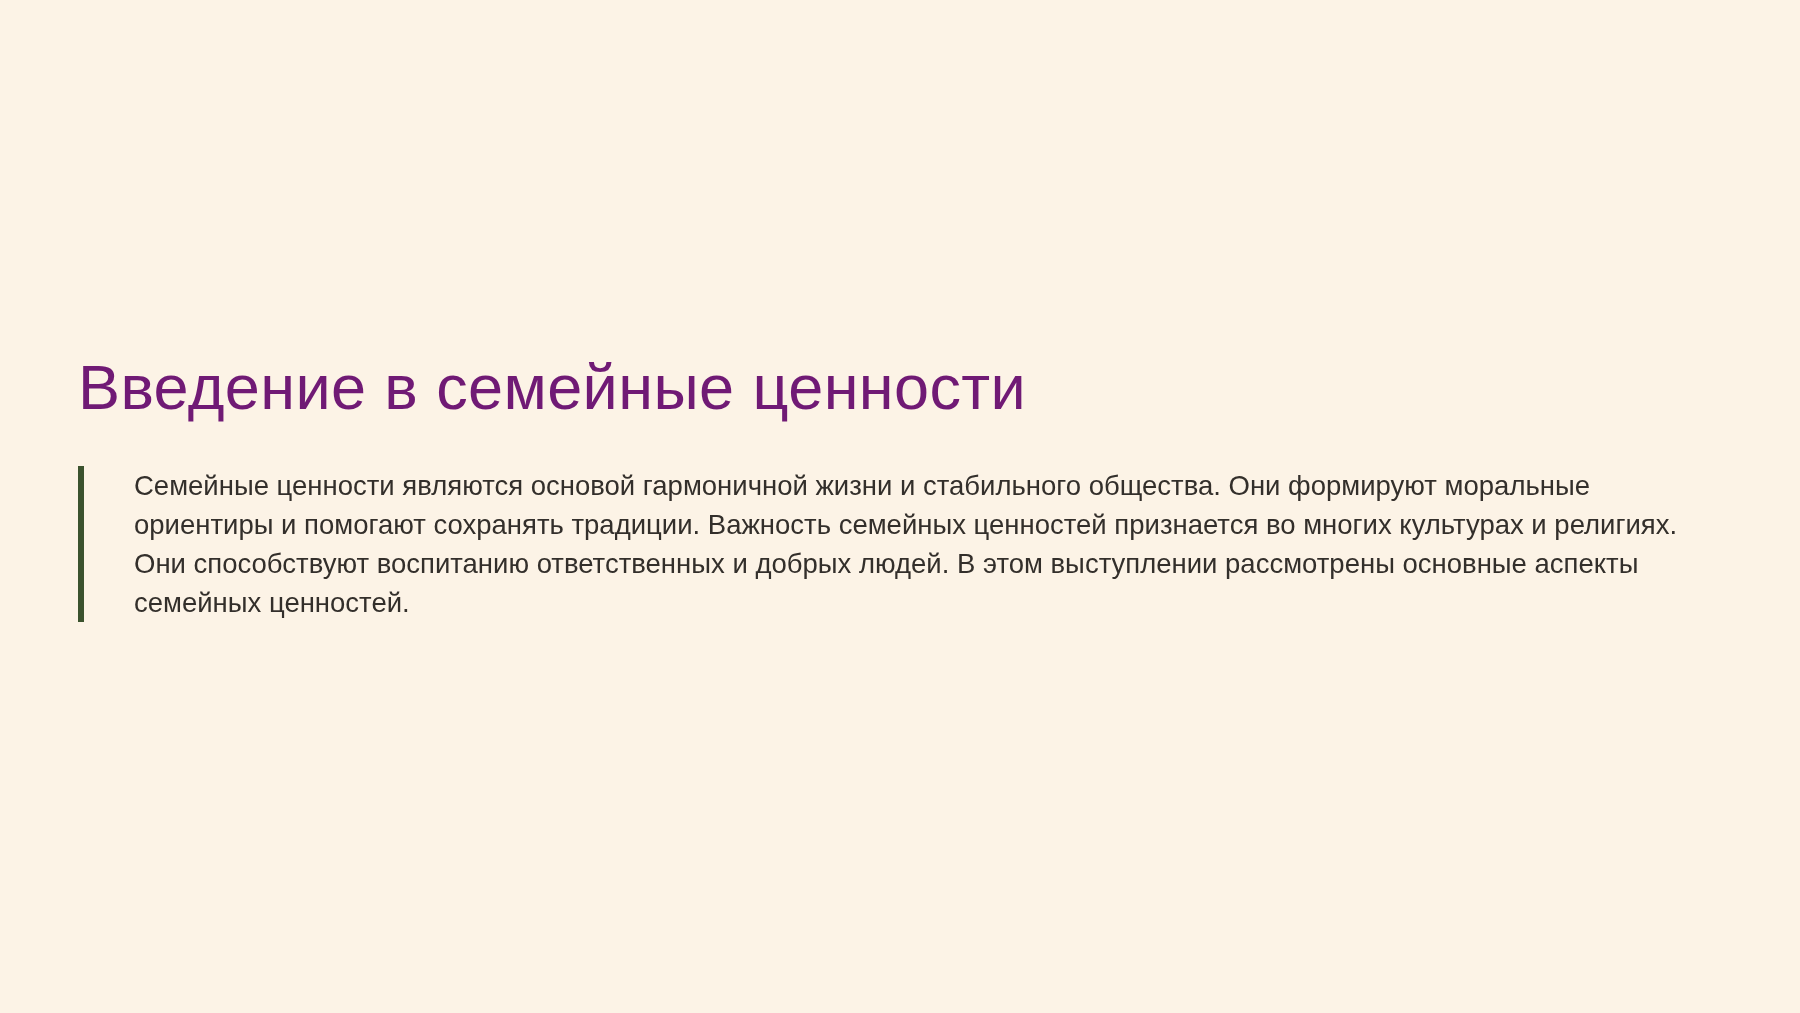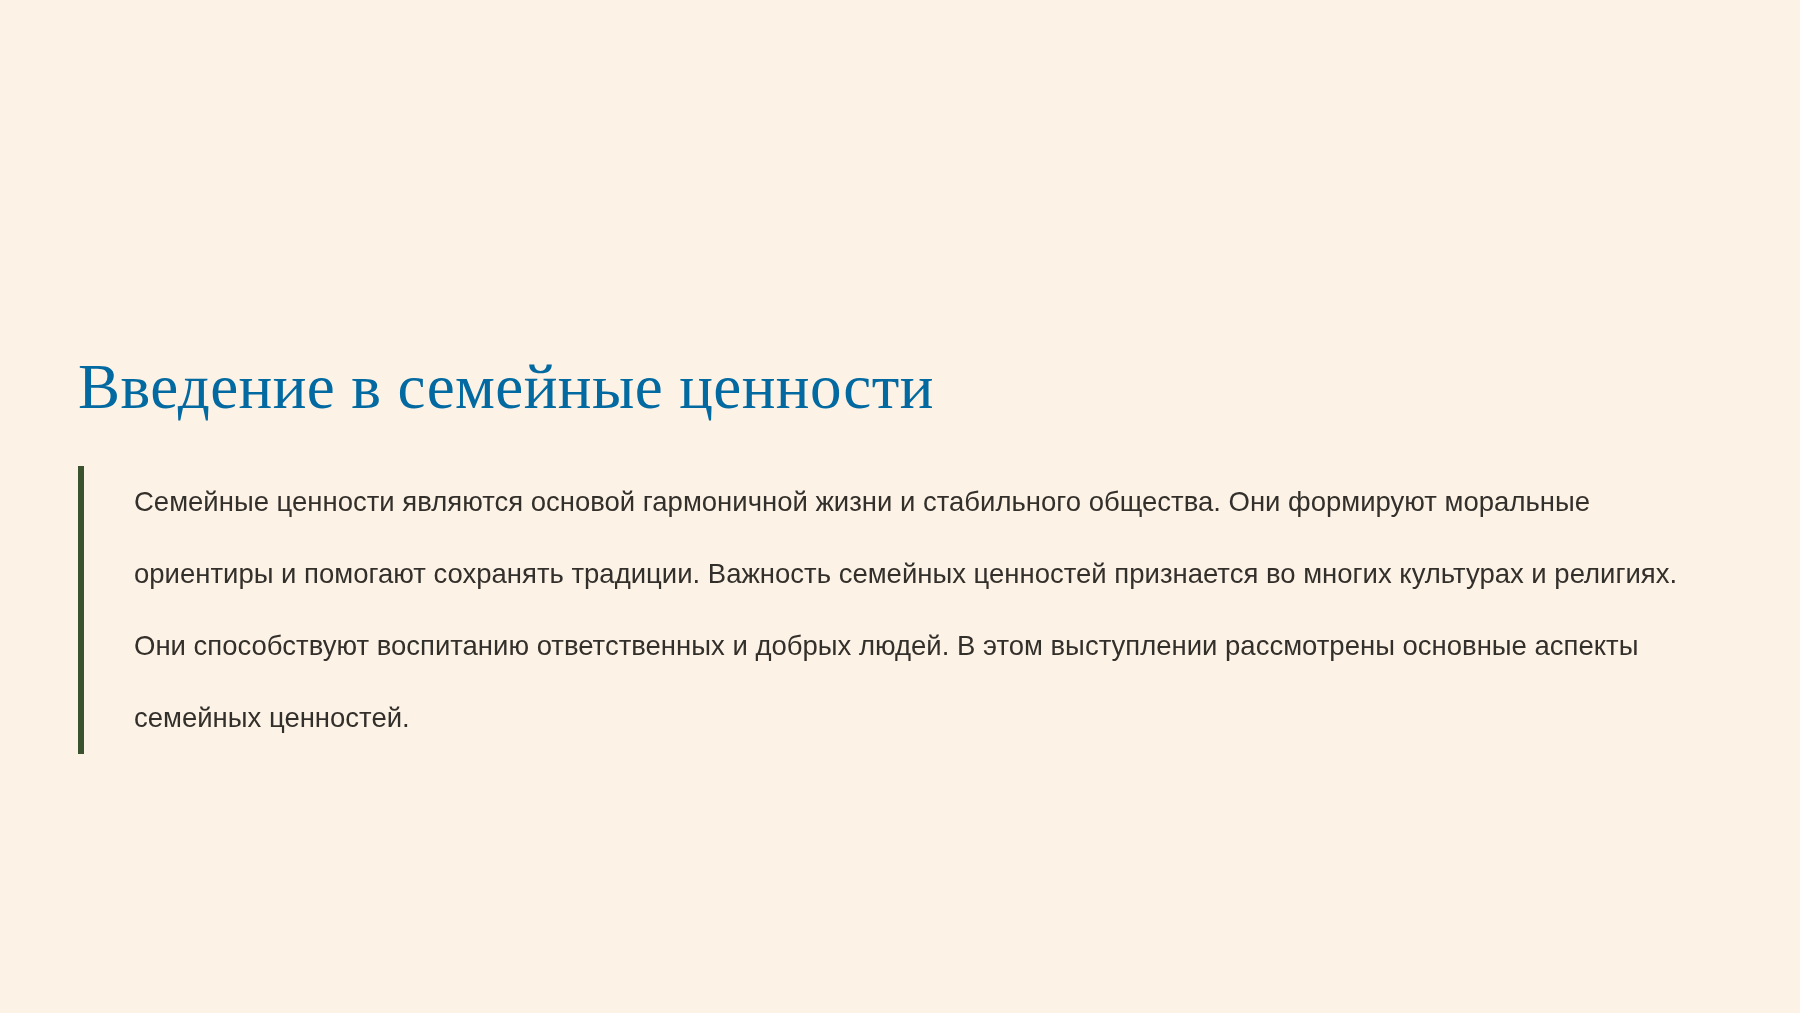--- a/index.html
+++ b/index.html
@@ -28,26 +28,26 @@
   .slide-body {
     position: absolute;
     left: 78px;
     top: 352px;
     width: 1660px;
   }
 
   .slide-title {
     margin: 0;
     padding: 0;
-    font-family: Liberation Serif, serif;
+    font-family: Liberation Sans, sans-serif;
     font-weight: 400;
     font-size: 63px;
     line-height: 1.12;
     letter-spacing: 0.4px;
-    color: #0369a1;
+    color: #701a75;
     white-space: nowrap;
   }
 
   .body-block {
     position: relative;
     margin-top: 43px;
     padding-left: 56px;
     box-sizing: border-box;
   }
 
@@ -59,21 +59,21 @@
     height: 100%;
     background: #3B522E;
     border-radius: 0;
   }
 
   .body-paragraph {
     margin: 0;
     padding: 0;
     font-family: "Liberation Sans", "DejaVu Sans", sans-serif;
     font-size: 27.5px;
-    line-height: 72px;
+    line-height: 39px;
     color: #332F2B;
     max-width: 1600px;
     text-align: left;
   }
 </style>
 </head>
 <body>
 
 <div class="slide">
 

